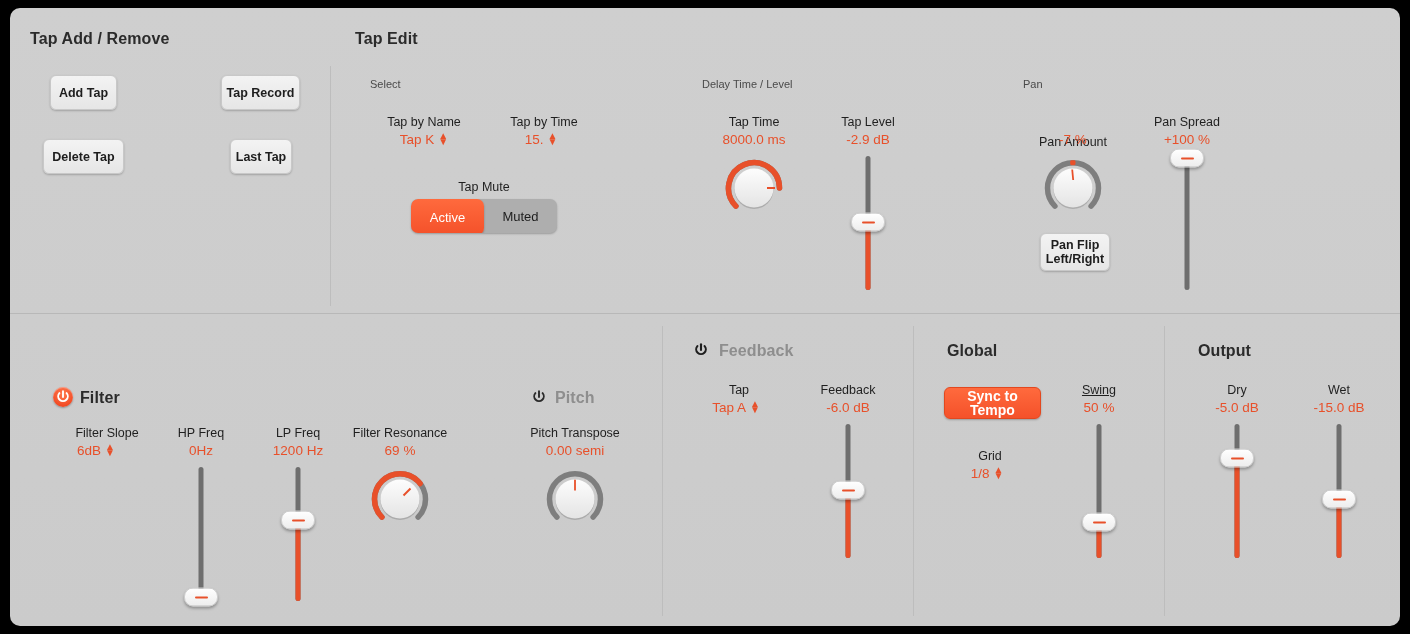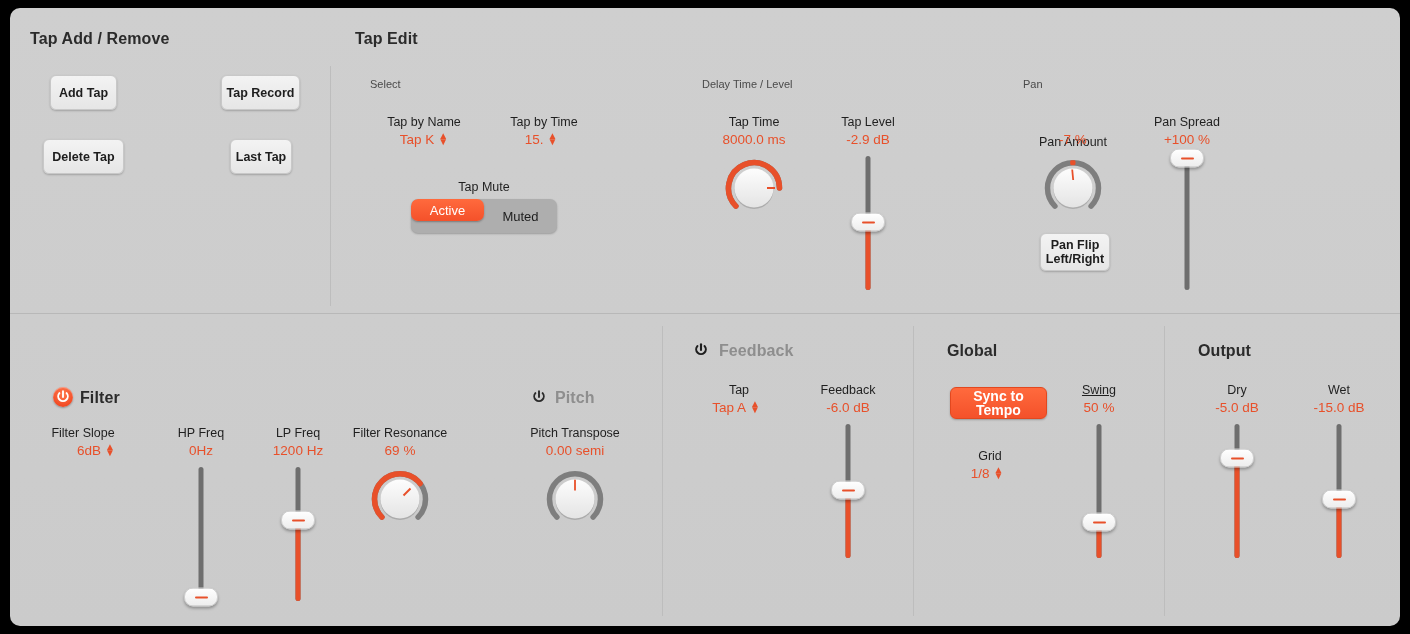--- a/index.html
+++ b/index.html
@@ -50,21 +50,20 @@
     box-shadow:0 1px 2px rgba(0,0,0,.22);
     font-size:12.5px;color:#1d1d1d;
     display:flex;align-items:center;justify-content:center;
     text-align:center;line-height:14px;
     cursor:pointer;user-select:none;font-weight:bold;
   }
   .btn.accent{
     background:linear-gradient(180deg,#ff6a3d 0%,#f4512a 100%);
     border:1px solid #e2481f;color:#fff;font-size:14px;
     box-shadow:0 1px 2px rgba(0,0,0,.25);
-    margin-left:6px;
   }
 
   
   .seg{
     position:absolute;display:flex;border-radius:7px;overflow:hidden;
     background:#aeaeae;box-shadow:0 1px 2px rgba(0,0,0,.25);
   }
   .seg .segbtn{
     display:flex;align-items:center;justify-content:center;
     font-size:13px;color:#1d1d1d;cursor:pointer;user-select:none;
@@ -140,21 +139,21 @@
     <span>Tap K</span><span class="steppers"><span>▲</span><span>▼</span></span>
   </div>
 
   <div class="ctl-label" style="left:534px;top:107px;">Tap by Time</div>
   <div class="ctl-value" style="left:531px;top:124px;">
     <span>15.</span><span class="steppers"><span>▲</span><span>▼</span></span>
   </div>
 
   <div class="ctl-label" style="left:474px;top:172px;">Tap Mute</div>
   <div class="seg" style="left:401px;top:191px;width:146px;height:34px;">
-    <div class="segbtn on" style="width:73px;height:22px;">Active</div>
+    <div class="segbtn on" style="width:73px;height:36px;">Active</div>
     <div class="segbtn" style="width:73px;height:34px;">Muted</div>
   </div>
 
   <div class="sub-title" style="left:692px;top:70px;">Delay Time / Level</div>
 
   <div class="ctl-label" style="left:744px;top:107px;">Tap Time</div>
   <div class="ctl-value" style="left:744px;top:124px;">8000.0 ms</div>
 
   <div class="knob" style="left:713px;top:149px;">
     <svg width="62" height="62" viewBox="0 0 62 62">
@@ -215,21 +214,21 @@
   </div>
 
   <div class="pwr on" style="left:43px;top:379px;">
     <svg viewBox="0 0 20 20">
       <path d="M10 4.3 L10 10" stroke="#ffffff" stroke-width="1.9" stroke-linecap="round" fill="none"></path>
       <path d="M6.4 6.1 A 4.8 4.8 0 1 0 13.6 6.1" stroke="#ffffff" stroke-width="1.9" fill="none" stroke-linecap="round"></path>
     </svg>
   </div>
   <div class="grp-title" style="left:70px;top:381px;">Filter</div>
 
-  <div class="ctl-label" style="left:73px;top:418px;text-align:center;">Filter Slope</div>
+  <div class="ctl-label" style="left:97px;top:418px;text-align:center;">Filter Slope</div>
   <div class="ctl-value" style="left:86px;top:435px;">
     <span>6dB</span><span class="steppers"><span>▲</span><span>▼</span></span>
   </div>
 
   <div class="ctl-label" style="left:191px;top:418px;">HP Freq</div>
   <div class="ctl-value" style="left:191px;top:435px;">0Hz</div>
   <div class="slider" style="left:176px;top:459px;width:30px;height:134px;">
     <div class="track" style="top:0;height:134px;"></div>
     <div class="fill" style="top:134px;height:0;"></div>
     <div class="thumb" style="top:130px;"></div>

